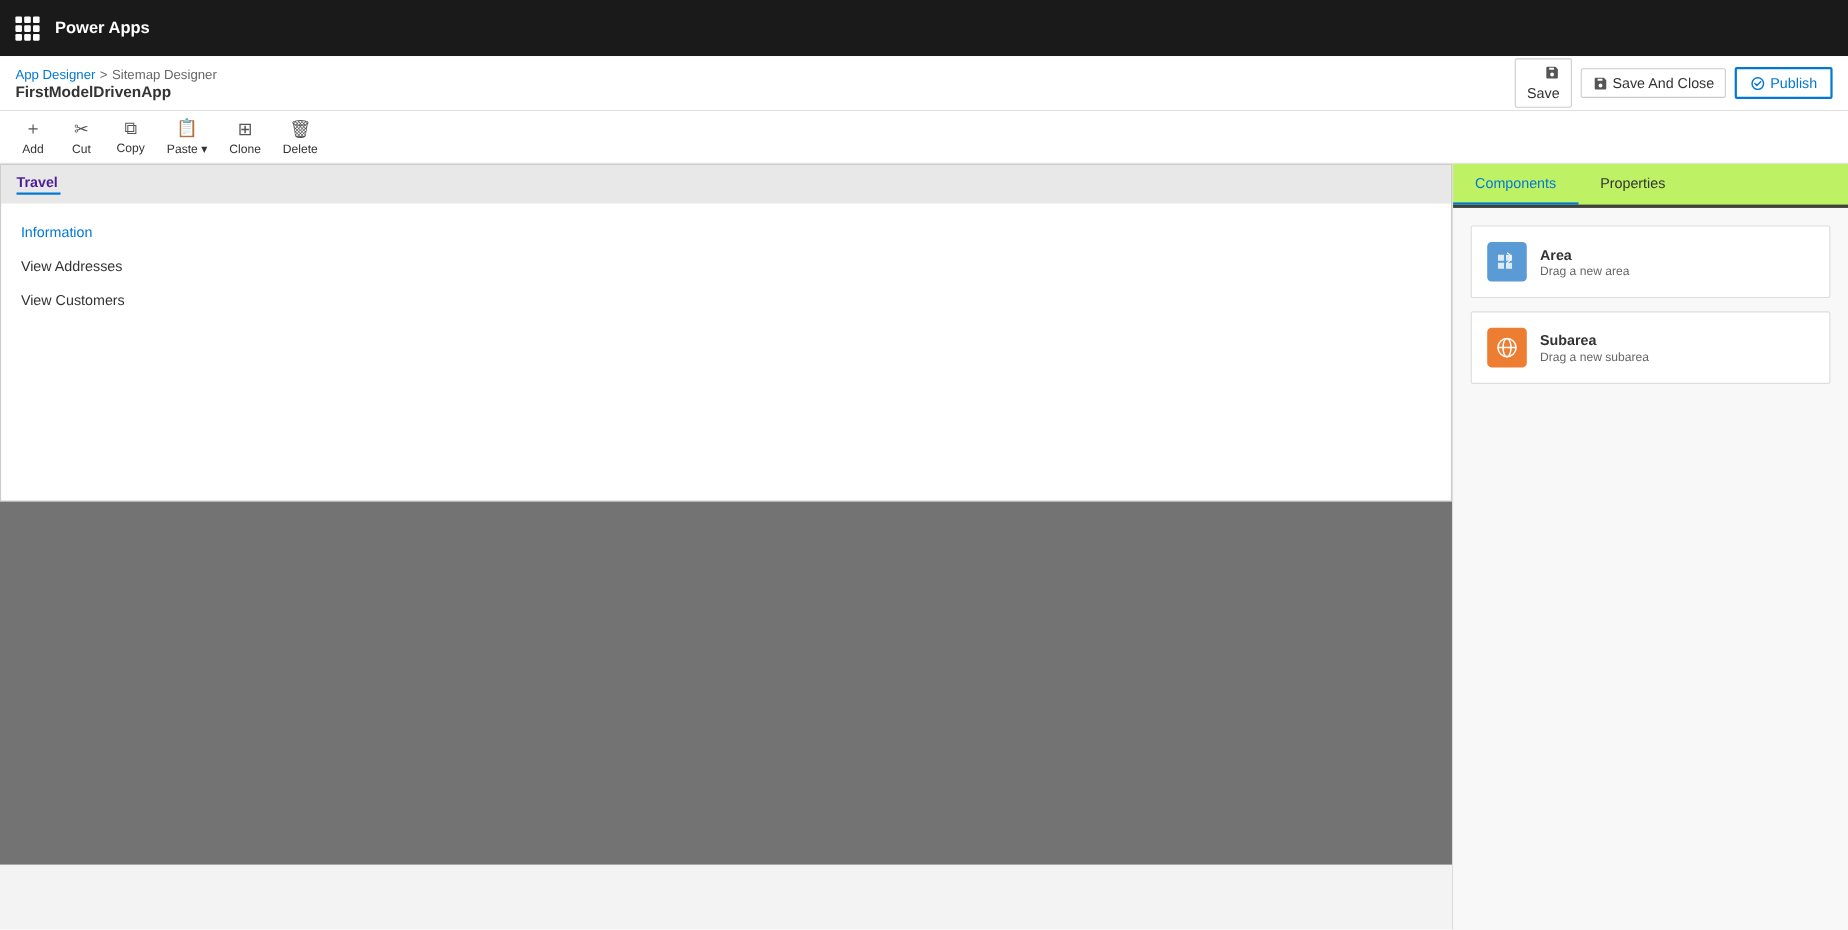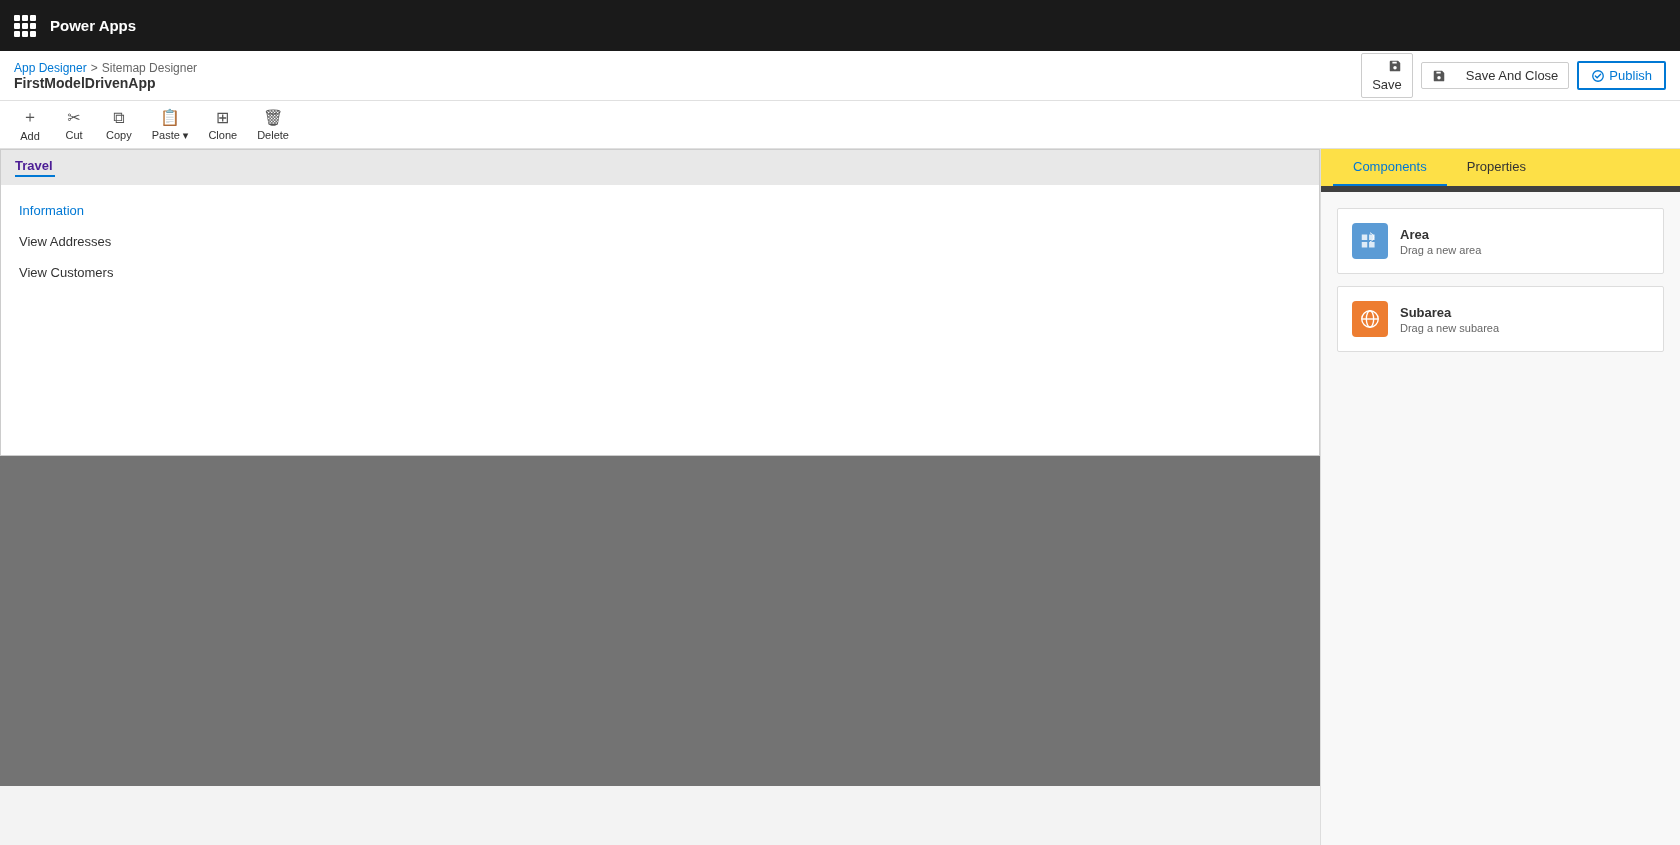--- a/index.html
+++ b/index.html
@@ -93,21 +93,21 @@
       background: white;
       cursor: pointer;
       font-size: 13px;
       color: #0078d4;
       border-radius: 2px;
       font-weight: 500;
     }
     .btn-save-close {
       display: flex;
       align-items: center;
-      gap: 20px;
+      gap: 4px;
       padding: 5px 10px;
       border: 1px solid #ccc;
       background: white;
       cursor: pointer;
       font-size: 13px;
       color: #333;
       border-radius: 2px;
     }
 
     
@@ -205,23 +205,22 @@
     
     .right-panel {
       width: 360px;
       background: #f8f8f8;
       border-left: 1px solid #ddd;
       display: flex;
       flex-direction: column;
     }
     .panel-tabs {
       display: flex;
-      background: #fde047;
-      border-bottom: 6px solid #404040;
-      padding-left: 12px;
+      background: #bef264;
+      border-bottom: 3px solid #404040;
     }
     .panel-tab {
       padding: 10px 20px;
       cursor: pointer;
       font-size: 13px;
       color: #333;
       font-weight: 500;
     }
     .panel-tab.active {
       border-bottom: 2px solid #0078d4;

